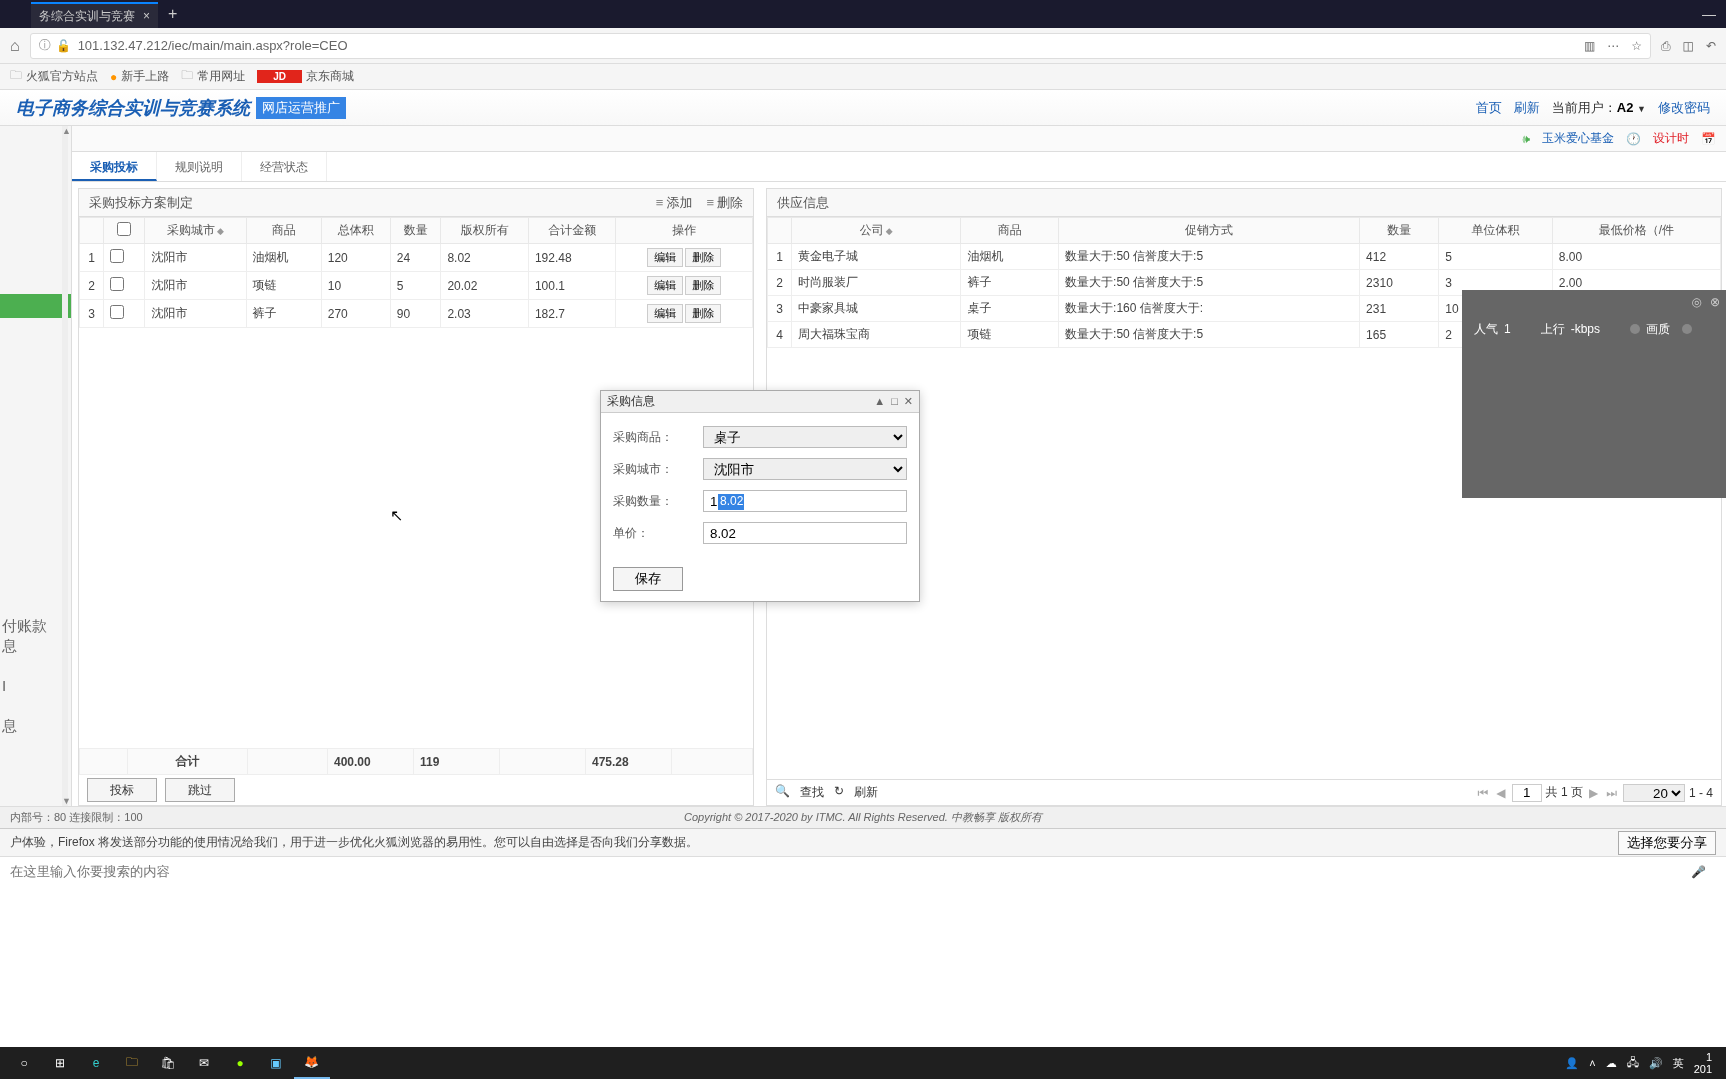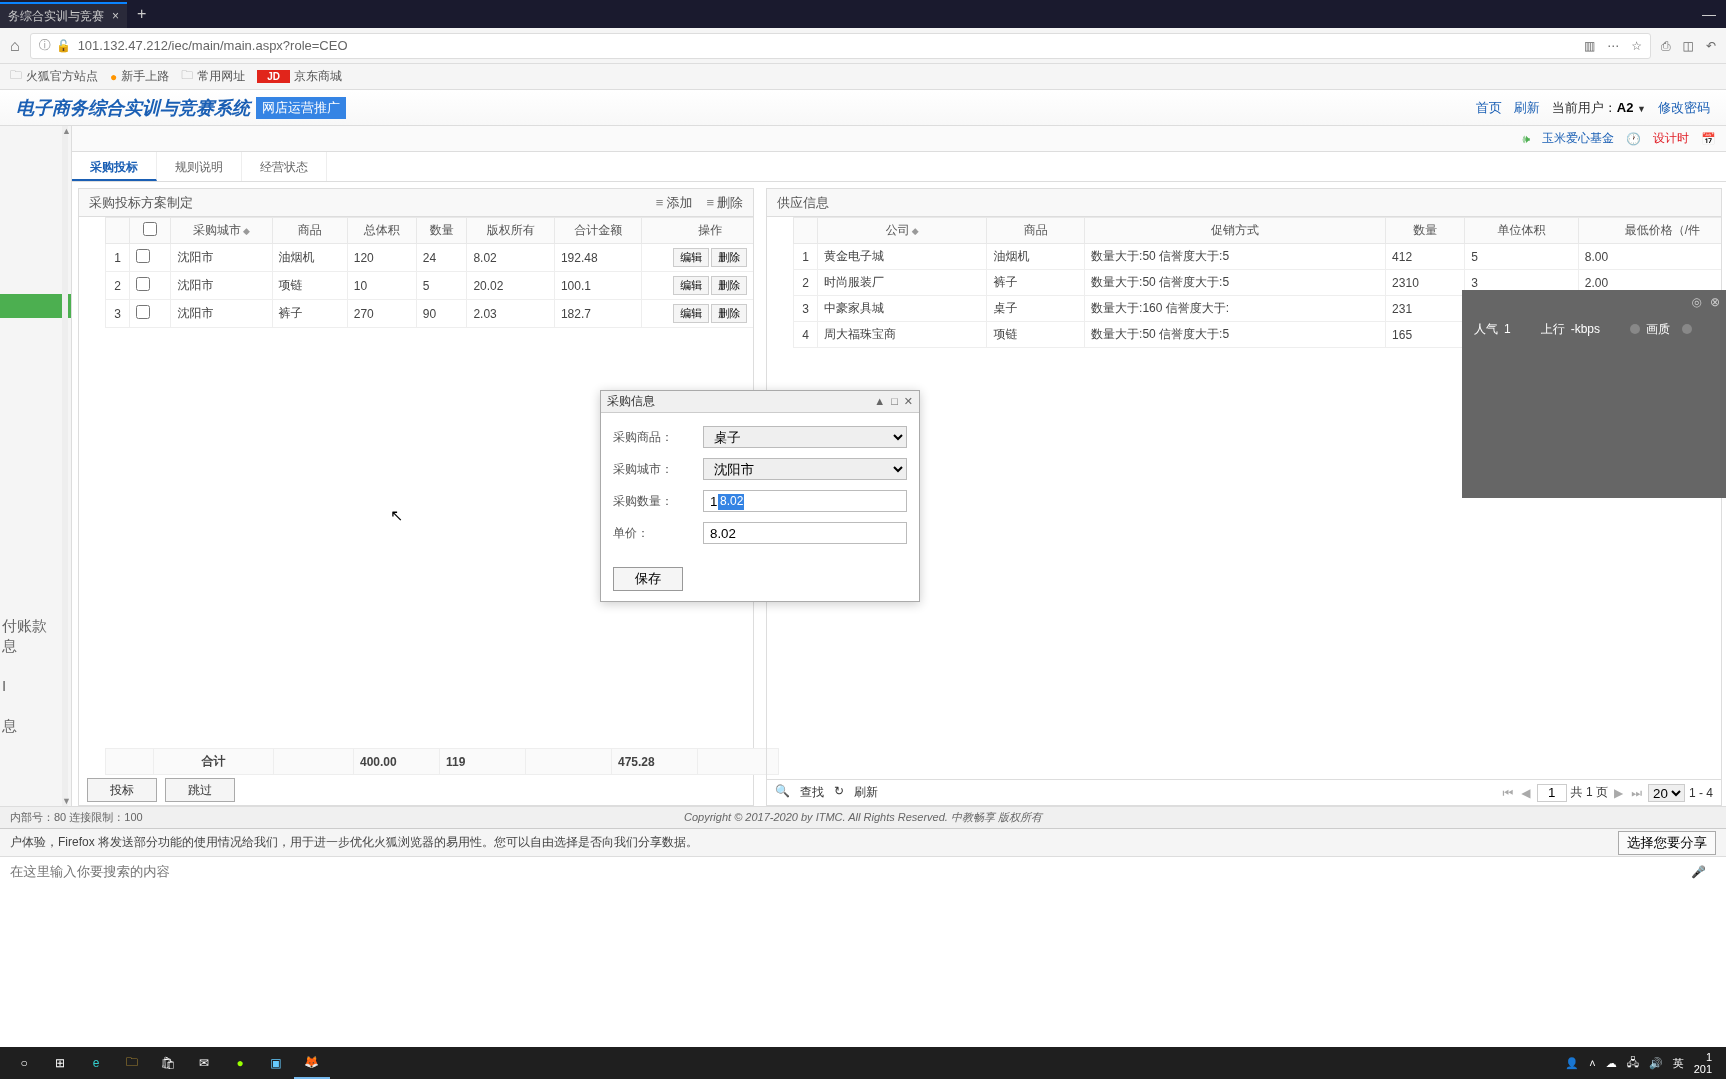--- a/index.html
+++ b/index.html
@@ -1,34 +1,34 @@
 <!DOCTYPE html>
 <html><head>
 <meta charset="utf-8">
 <style>
 * { margin: 0; padding: 0; box-sizing: border-box; font-family: "Microsoft YaHei", Arial, sans-serif; }
 body { width: 1726px; height: 1079px; overflow: hidden; background: #fff; font-size: 12px; color: #333; }
 
 
-.browser-top { background: #1a1a2e; height: 28px; display: flex; align-items: center; }
+.browser-top { background: #1a1a2e; height: 28px; display: flex; align-items: center; padding-left: 31px; }
 .tab { background: #2a2a3a; height: 26px; display: flex; align-items: center; padding: 0 8px; color: #ccc; border-top: 2px solid #0a84ff; margin-top: 2px; }
 .tab-close { margin-left: 8px; color: #ccc; cursor: pointer; }
 .tab-add { color: #ccc; margin-left: 10px; font-size: 16px; cursor: pointer; }
 .win-controls { margin-left: auto; color: #ccc; padding-right: 10px; font-size: 14px; }
 
 .url-bar { height: 36px; background: #f5f5f5; display: flex; align-items: center; padding: 0 10px; border-bottom: 1px solid #ddd; }
 .url-box { flex: 1; height: 26px; background: #fff; border: 1px solid #ddd; border-radius: 3px; display: flex; align-items: center; padding: 0 8px; margin: 0 10px; }
 .url-box input { flex: 1; border: none; outline: none; color: #666; font-size: 13px; }
 .url-icons { display: flex; gap: 12px; color: #666; }
 
 .bookmarks { height: 26px; background: #f5f5f5; display: flex; align-items: center; padding: 0 10px; gap: 12px; border-bottom: 1px solid #ddd; font-size: 12px; }
 .bm-item { display: flex; align-items: center; gap: 4px; color: #555; cursor: pointer; }
 .folder-ico { color: #999; }
 .ff-ico { color: #ff9500; }
-.jd-ico { background: #e1251b; color: #fff; padding: 1px 10px; font-size: 10px; font-weight: bold; }
+.jd-ico { background: #e1251b; color: #fff; padding: 1px 16px; font-size: 10px; font-weight: bold; }
 
 
 .app-header { height: 36px; background: linear-gradient(#fff, #f8f8f8); display: flex; align-items: center; padding: 0 16px; border-bottom: 1px solid #ddd; }
 .logo-box { display: flex; align-items: center; gap: 6px; }
 .logo-text { font-size: 18px; color: #1a5fb4; font-weight: bold; font-style: italic; }
 .logo-badge { background: #3584e4; color: #fff; padding: 2px 6px; font-size: 13px; }
 .header-right { margin-left: auto; display: flex; align-items: center; gap: 12px; font-size: 13px; }
 .hr-link { color: #1a5fb4; cursor: pointer; text-align: center; }
 .usr { color: #333; }
 .usr b { color: #000; }
@@ -57,40 +57,40 @@
 
 
 .panel { display: flex; flex-direction: column; border: 1px solid #ddd; }
 .panel-l { flex: 0 0 676px; }
 .panel-r { flex: 1; margin-right: 4px; }
 .panel-hd { height: 28px; background: #f8f8f8; border-bottom: 1px solid #ddd; display: flex; align-items: center; padding: 0 10px; font-size: 13px; color: #555; }
 .panel-hd .actions { margin-left: auto; display: flex; gap: 14px; }
 .act-btn { display: flex; align-items: center; gap: 3px; cursor: pointer; color: #555; }
 .list-ico { color: #888; }
 
-table { width: 100%; border-collapse: collapse; font-size: 12px; margin-left: 26px; }
+table { width: 100%; border-collapse: collapse; font-size: 12px; }
 th { background: #fafafa; border: 1px solid #e8e8e8; padding: 4px; color: #555; font-weight: normal; text-align: center; }
 td { border: 1px solid #eee; padding: 4px 6px; color: #444; }
 .cb { width: 14px; height: 14px; }
 .idx { text-align: center; width: 24px; }
 .edit-btn, .del-btn { background: #f5f5f5; border: 1px solid #ccc; padding: 1px 6px; font-size: 11px; margin: 0 1px; cursor: pointer; }
 .sort-arrow { color: #999; font-size: 9px; margin-left: 2px; }
 
 .panel-body { flex: 1; overflow: auto; }
 .totals-row td { background: #fafafa; font-weight: bold; }
 
 .foot-btns { height: 30px; display: flex; align-items: center; padding: 6px 8px; gap: 8px; }
 .f-btn { width: 70px; height: 24px; border: 1px solid #aaa; background: #f5f5f5; text-align: center; line-height: 22px; cursor: pointer; }
 
 
 .pager { height: 26px; display: flex; align-items: center; padding: 0 8px; gap: 6px; font-size: 12px; border-top: 1px solid #ddd; }
 .pager-left { display: flex; gap: 10px; }
 .pager-right { margin-left: auto; display: flex; align-items: center; gap: 4px; }
 .pg-input { width: 30px; height: 18px; border: 1px solid #ccc; text-align: center; }
-.pg-sel { height: 18px; border: 1px solid #ccc; }
+.pg-sel { height: 18px; border: 1px solid #ccc; padding-left: 25px; }
 .pg-arrow { color: #aaa; cursor: pointer; padding: 0 2px; }
 
 
 .video-overlay { position: fixed; top: 290px; right: 0; width: 264px; height: 208px; background: #666; color: #fff; font-size: 12px; }
 .vo-hd { height: 24px; display: flex; align-items: center; justify-content: flex-end; padding: 0 6px; gap: 8px; color: #ccc; }
 .vo-row { height: 30px; display: flex; align-items: center; padding: 0 12px; gap: 30px; }
 .vo-cell { display: flex; align-items: center; gap: 6px; }
 .dot { width: 10px; height: 10px; border-radius: 50%; background: #888; }
 .dialog { position: fixed; top: 390px; left: 600px; width: 320px; background: #fff; border: 1px solid #aaa; box-shadow: 0 2px 10px rgba(0,0,0,0.2); }
 .dlg-hd { height: 22px; background: #f0f0f0; border-bottom: 1px solid #ccc; display: flex; align-items: center; padding: 0 6px; font-size: 12px; }

